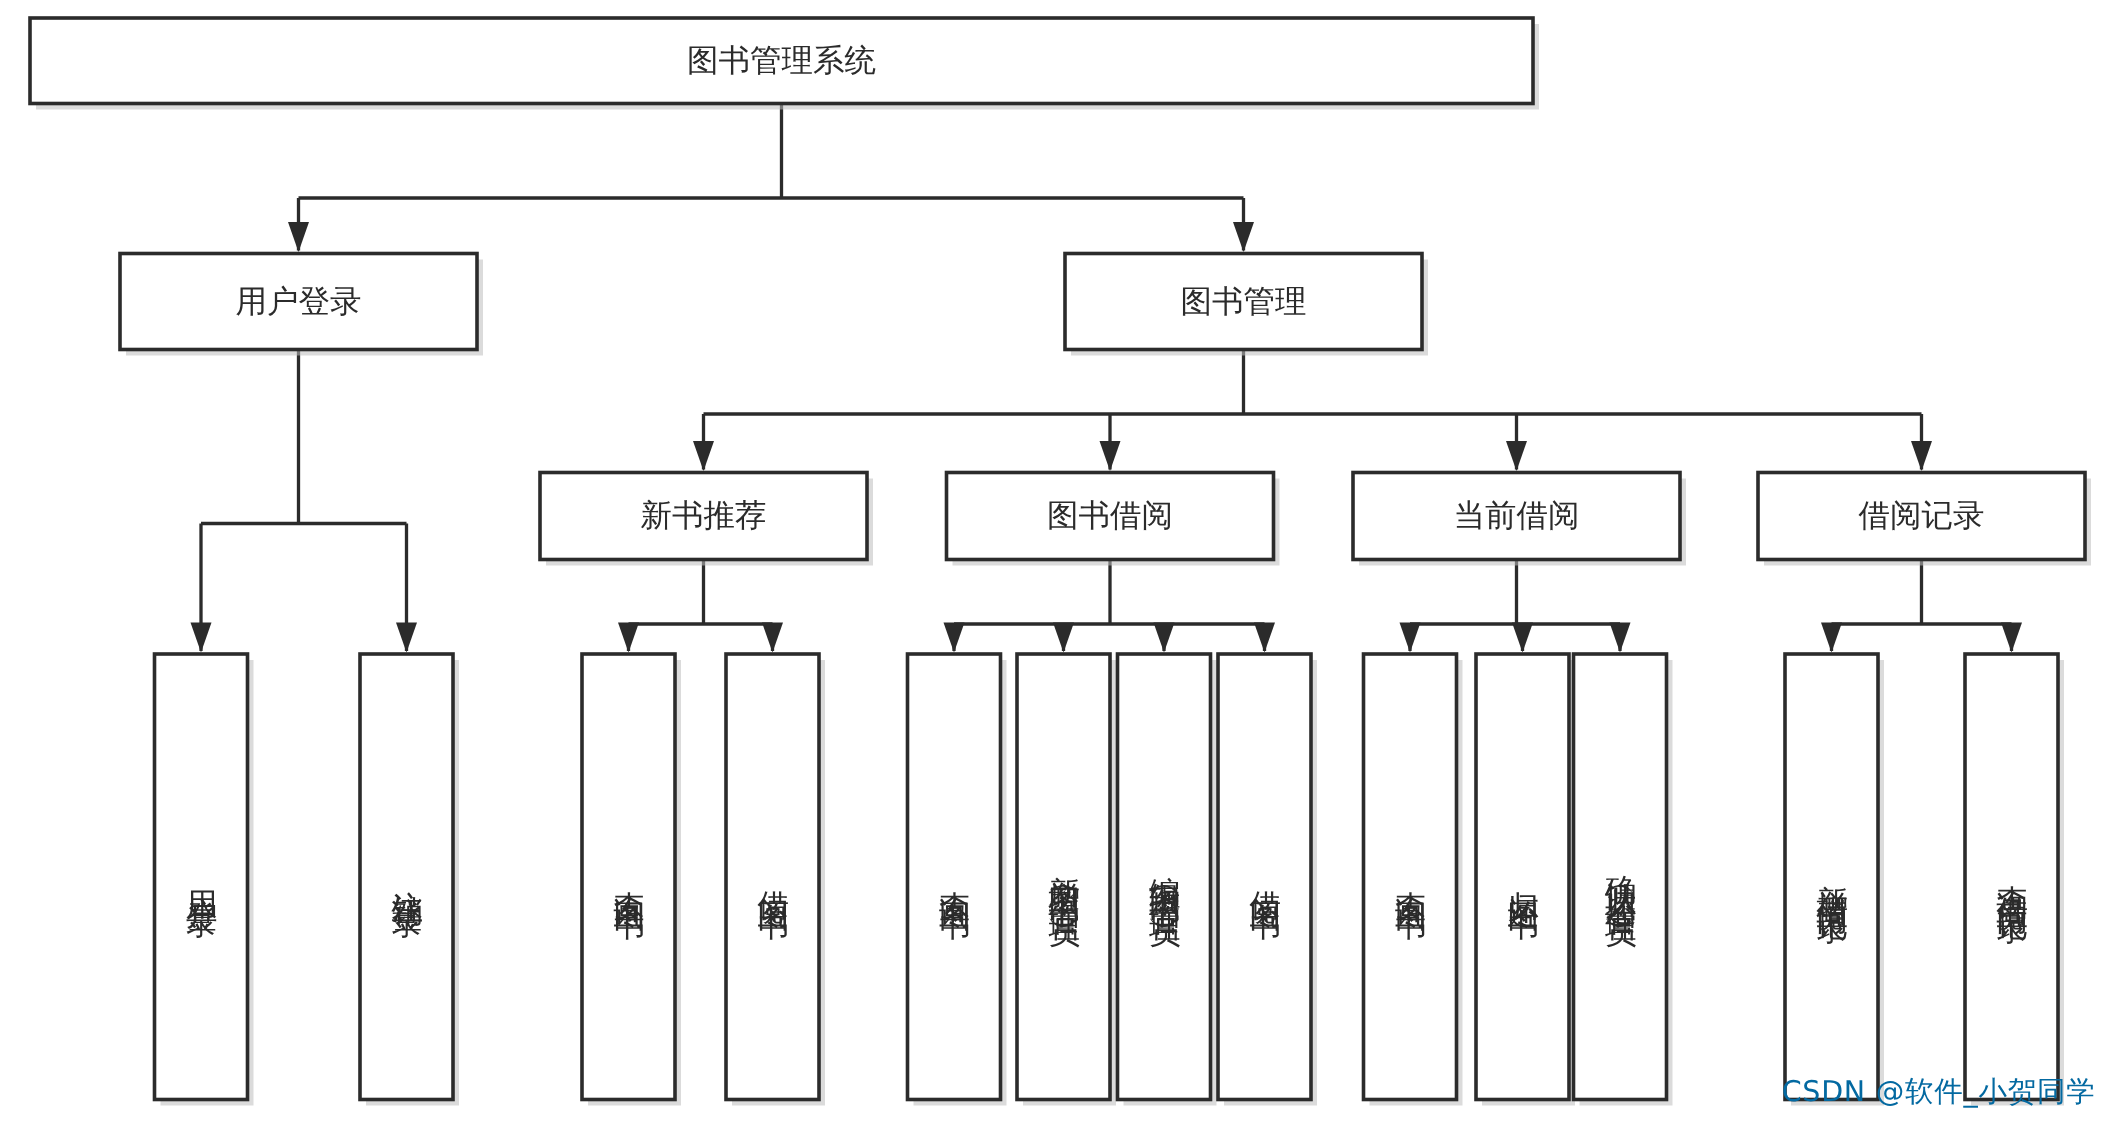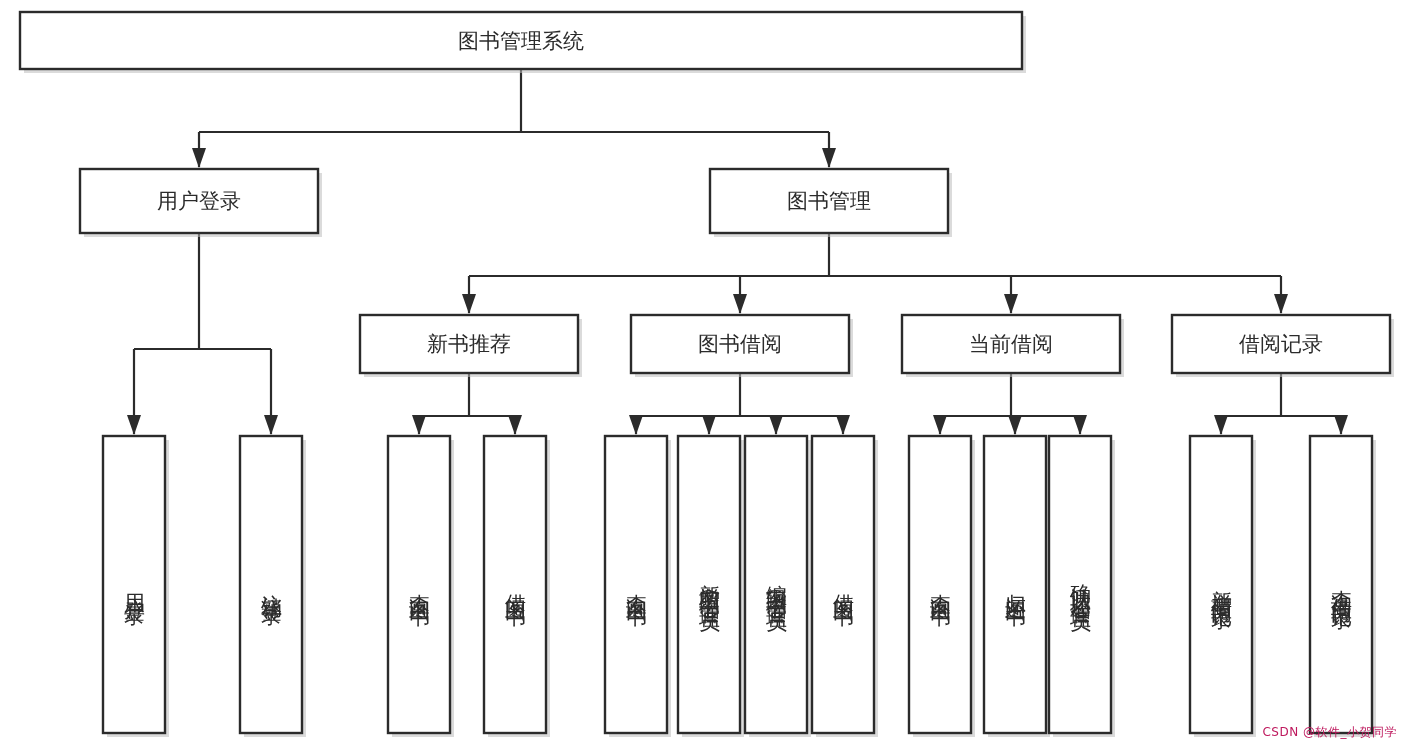--- a/index.html
+++ b/index.html
@@ -69,22 +69,22 @@
     display: flex;
     align-items: center;
     justify-content: center;
     pointer-events: none;
   }
   .watermark {
     position: absolute;
     right: 8px;
     bottom: 6px;
     font-family: "DejaVu Sans", "Liberation Sans", sans-serif;
-    font-size: 12px;
-    color: #be185d;
+    font-size: 19px;
+    color: #0369a1;
     white-space: nowrap;
     letter-spacing: 0.5px;
   }
 </style>
 </head>
 <body>
 
 <div id="diagram-root">
 
   <svg id="flow" viewBox="0 0 1405 747">

